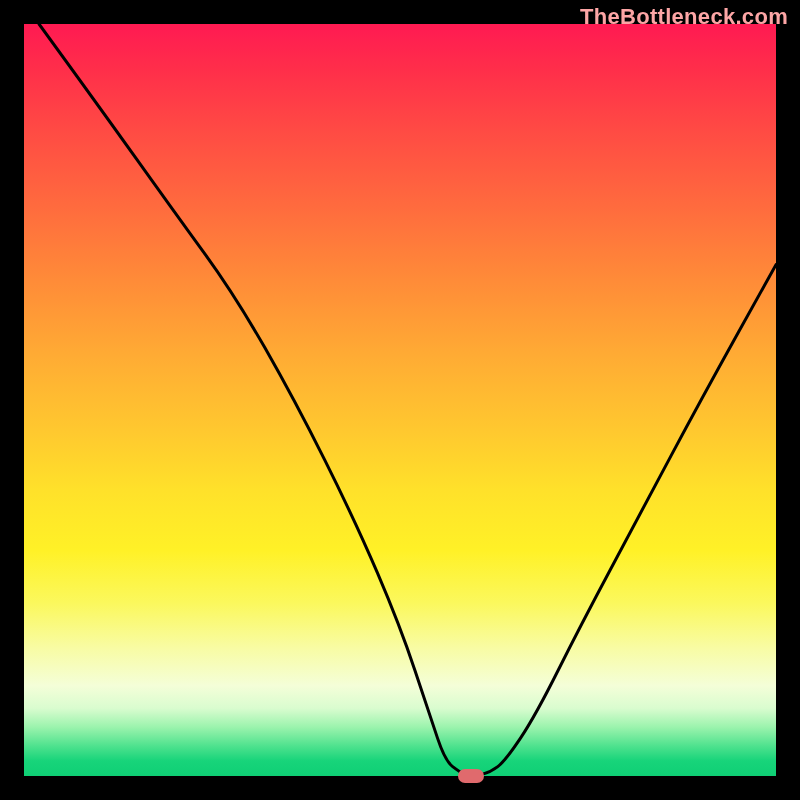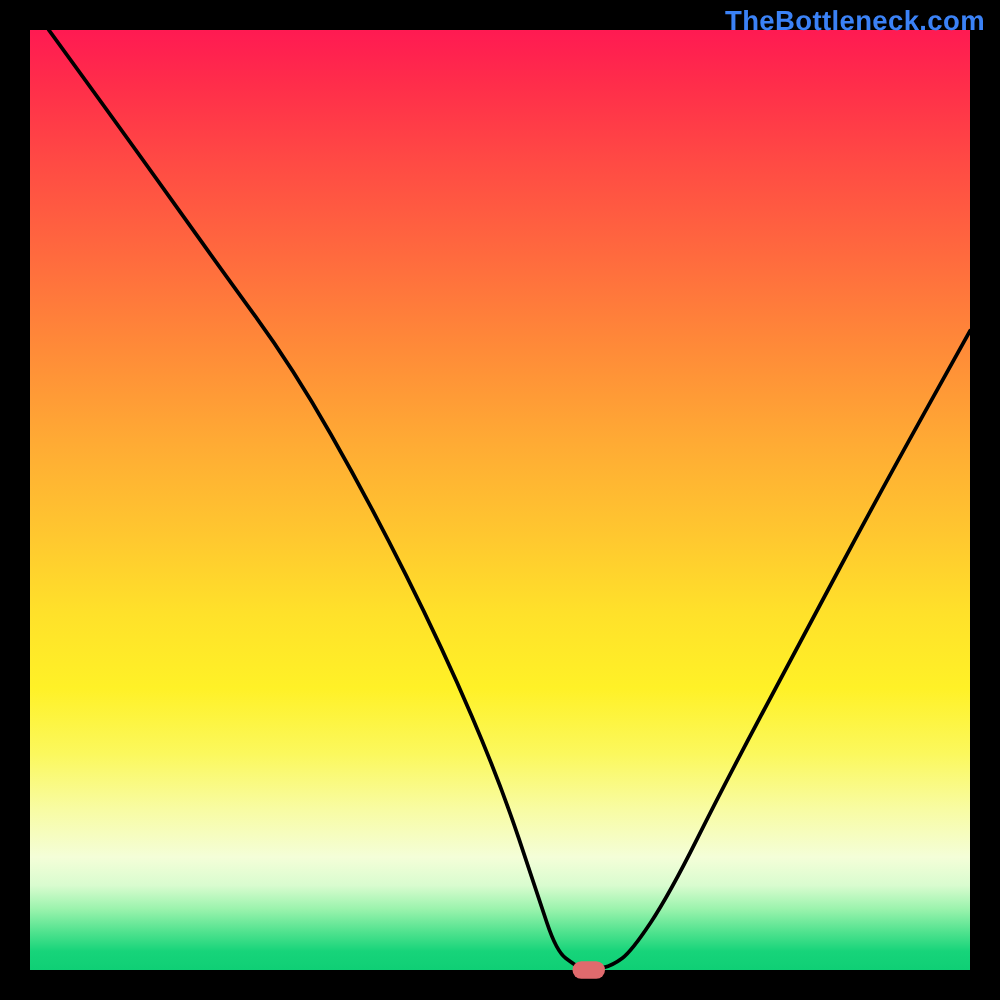--- a/index.html
+++ b/index.html
@@ -16,21 +16,21 @@
     width: 800px;
     height: 800px;
     background: #000;
   }
   .watermark {
     position: absolute;
     top: 4px;
     right: 12px;
     font-size: 22px;
     font-weight: 600;
-    color: #3b82f6;
+    color: #fca5a5;
     letter-spacing: 0.3px;
     z-index: 20;
   }
   
   .plot {
     position: absolute;
     left: 24px;
     top: 24px;
     width: 752px;   
     height: 752px;

